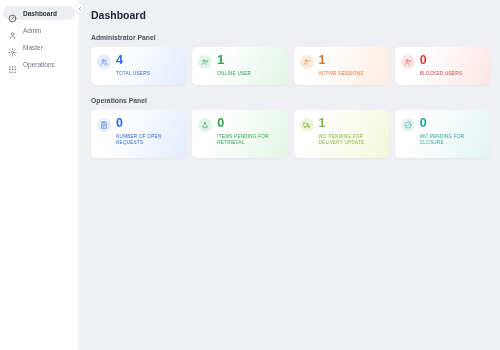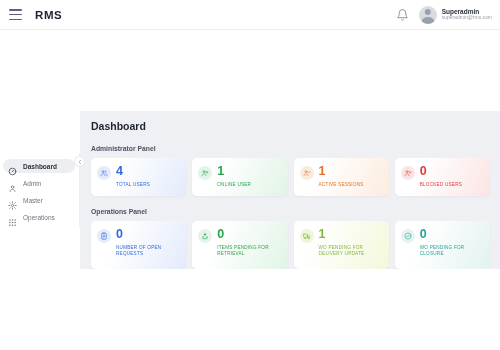--- a/index.html
+++ b/index.html
@@ -43,21 +43,21 @@
   .avatar::after {
     content: ""; position: absolute; left: 50%; top: 11px;
     width: 13px; height: 10px; border-radius: 50% 50% 0 0;
     background: #9aa1ac; transform: translateX(-50%);
   }
   .user-text { display: flex; flex-direction: column; line-height: 1.15; }
   .user-name { font-size: 6.5px; color: #2b313b; font-weight: 600; }
   .user-mail { font-size: 5px; color: #9aa1ac; }
 
   
-  .body-row { flex: 1; display: flex; min-height: 0; position: relative; align-items: center; }
+  .body-row { flex: 1; display: flex; min-height: 0; position: relative; }
 
   
   .sidebar {
     width: 80px; flex: 0 0 80px;
     background: #ffffff;
     border-right: 1px solid #eceef1;
     padding-top: 6px;
     position: relative;
   }
   .nav-item {
@@ -147,44 +147,20 @@
   .t-teal { background: linear-gradient(115deg,#ffffff 28%,#e2f3f1 100%); }
   .t-teal .ico-circle { background: #e6f3f1; }
   .t-teal .card-value, .t-teal .card-label { color: #23a396; }
   .t-teal svg { color: #3bb3a6; }
 </style>
 </head>
 <body>
 
 <div id="app">
 
-  <div class="topbar">
-    <div class="hamburger">
-      <span></span>
-        <span></span>
-        <span></span>
-    </div>
-    <div class="brand">RMS</div>
-
-    <div class="topbar-right">
-      <div class="bell">
-        <svg width="13" height="14" viewBox="0 0 24 24" fill="none" stroke="#8a919d" stroke-width="1.8" stroke-linecap="round" stroke-linejoin="round">
-          <path d="M18 8A6 6 0 0 0 6 8c0 7-3 9-3 9h18s-3-2-3-9"></path>
-          <path d="M13.7 21a2 2 0 0 1-3.4 0"></path>
-        </svg>
-      </div>
-      <div class="user-block">
-        <div class="avatar"></div>
-        <div class="user-text">
-          <span class="user-name">Superadmin</span>
-          <span class="user-mail">superadmin@rms.com</span>
-        </div>
-      </div>
-    </div>
-  </div>
 
   <div class="body-row">
 
     <div class="sidebar">
 
       <div class="nav-item active">
         <span class="nav-ico">
           <svg width="9" height="9" viewBox="0 0 24 24" fill="none" stroke="currentColor" stroke-width="2" stroke-linecap="round" stroke-linejoin="round">
             <circle cx="12" cy="12" r="9"></circle>
               <path d="M15.5 8.5 11 13"></path>

